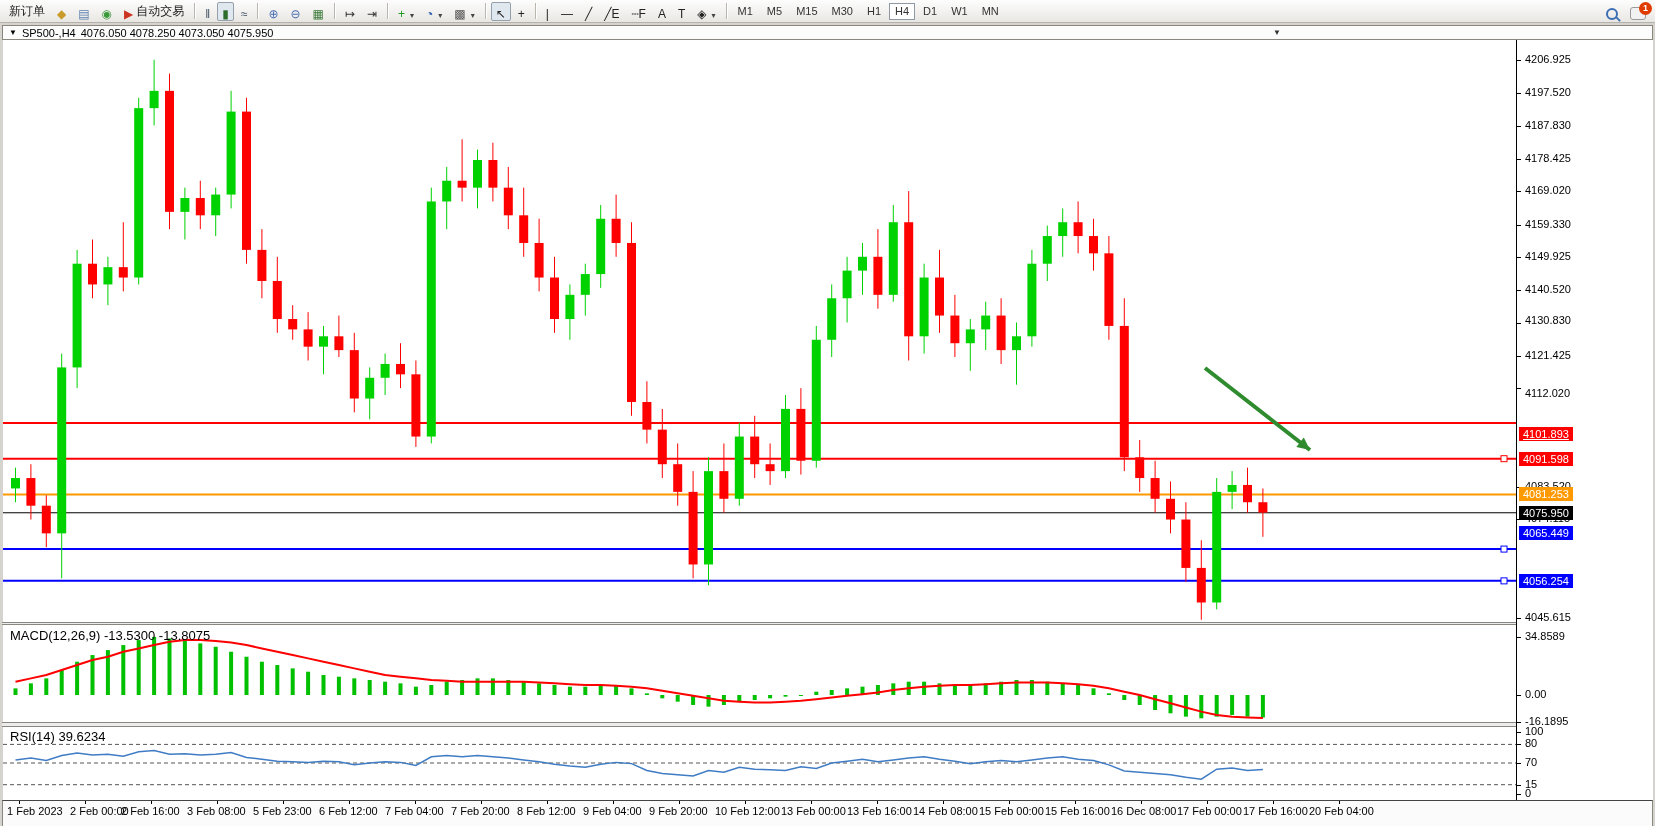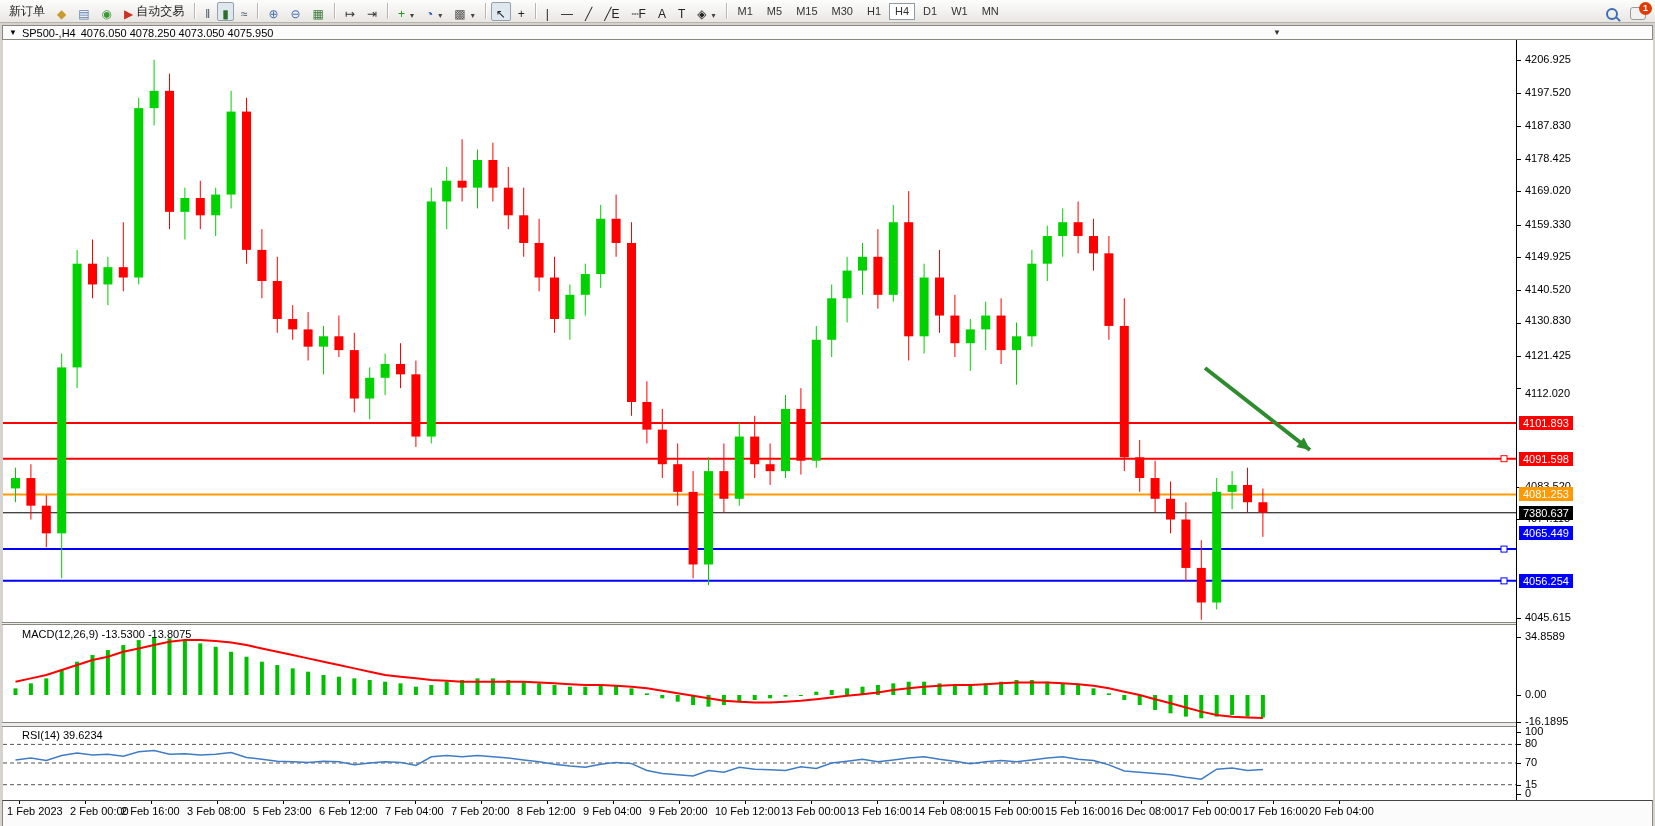--- a/index.html
+++ b/index.html
@@ -33,21 +33,21 @@
     display:flex;align-items:center;gap:5px;padding-left:6px;}
   .title-strip .tri{font-size:8px;}
   .shift-marker{position:absolute;left:1270px;top:2px;font-size:8px;color:#333;}
   svg.pane{position:absolute;left:3px;background:#fff;display:block;}
   #main-svg{top:40px;width:1513px;height:582px;}
   #macd-svg{top:625px;width:1513px;height:97px;}
   #rsi-svg{top:727px;width:1513px;height:73px;}
   .pane-sep{position:absolute;left:2px;width:1651px;background:#ececec;
     border-top:1px solid #8a877f;border-bottom:1px solid #8a877f;box-sizing:border-box;}
   #sep1{top:622px;height:3px;} #sep2{top:722px;height:5px;}
-  .ind-label{position:absolute;font-size:11px;color:#000;z-index:5;margin-left:12px;}
+  .ind-label{position:absolute;font-size:13px;color:#000;z-index:5;}
   #macd-label{left:10px;top:628px;} #rsi-label{left:10px;top:729px;}
   
   #paxis{position:absolute;top:40px;left:1516px;width:137px;height:760px;background:#fff;
     border-left:1px solid #000;box-sizing:border-box;}
   .ptick{position:absolute;left:8px;font-size:11px;color:#000;height:13px;line-height:13px;}
   .tmark{position:absolute;left:0;width:4px;height:1px;background:#000;}
   .pbadge{position:absolute;left:2px;font-size:11px;color:#fff;height:14px;line-height:14px;
     padding:0 4px;z-index:6;}
   
   #time-strip{position:absolute;top:800px;left:2px;width:1651px;height:28px;background:#fbfbfb;
@@ -473,24 +473,24 @@
       <div class="tmark" style="top: 315.573px;"></div>
       <div class="ptick" style="top: 308.573px;">4121.425</div>
       <div class="tmark" style="top: 348.087px;"></div>
       <div class="ptick" style="top: 339px; margin-top: 8px;">4112.020</div>
       <div class="tmark" style="top: 446.611px;"></div>
       <div class="ptick" style="top: 439.611px;">4083.520</div>
       <div class="tmark" style="top: 479.124px;"></div>
       <div class="ptick" style="top: 472.124px;">4074.115</div>
       <div class="tmark" style="top: 577.649px;"></div>
       <div class="ptick" style="top: 570.649px;">4045.615</div>
-      <div class="pbadge" style="top: 376px; background: rgb(255, 0, 0);">4101.893</div>
+      <div class="pbadge" style="top: 387px; background: rgb(255, 0, 0); text-decoration: underline;">4101.893</div>
       <div class="pbadge" style="top: 411.685px; background: rgb(255, 0, 0);">4091.598</div>
       <div class="pbadge" style="top: 447.448px; background: rgb(255, 153, 0);">4081.253</div>
-      <div class="pbadge" style="top: 465.781px; background: rgb(0, 0, 0);">7380.637</div>
+      <div class="pbadge" style="top: 465.781px; background: rgb(0, 0, 0);">4075.950</div>
       <div class="pbadge" style="top: 486px; background: rgb(0, 0, 255);">4065.449</div>
       <div class="pbadge" style="top: 533.87px; background: rgb(0, 0, 255);">4056.254</div>
       <div class="tmark" style="top: 596.995px;"></div>
       <div class="ptick" style="top: 589.995px; text-align: center;">34.8589</div>
       <div class="tmark" style="top: 655px;"></div>
       <div class="ptick" style="top: 648px;">0.00</div>
       <div class="tmark" style="top: 681.939px;"></div>
       <div class="ptick" style="top: 674.939px;">-16.1895</div>
       <div class="tmark" style="top: 692px;"></div>
       <div class="ptick" style="top: 685px;">100</div>

